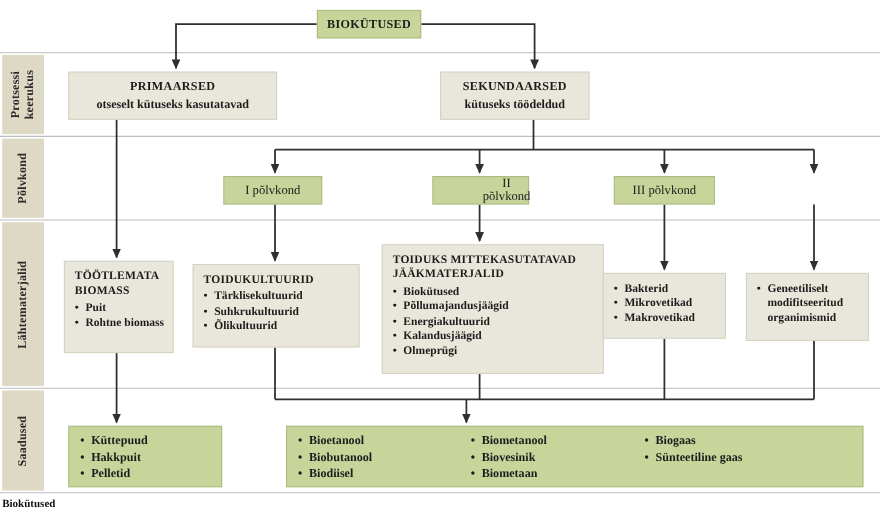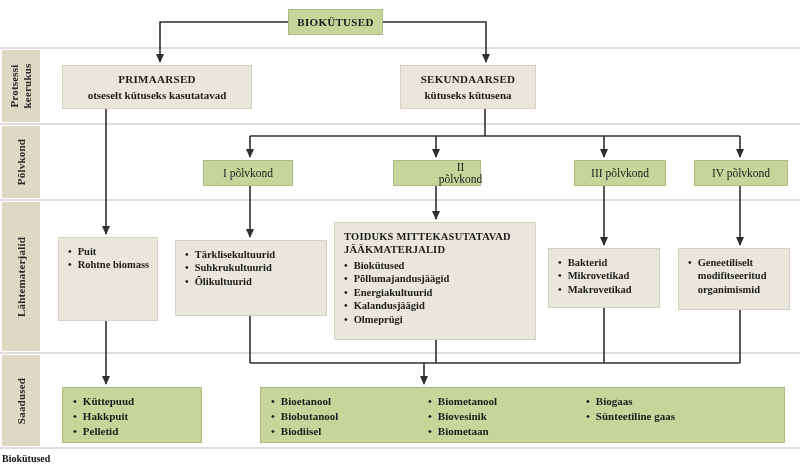--- a/index.html
+++ b/index.html
@@ -97,57 +97,58 @@
   </div>
 
   <div class="box green center hd" style="left:288px;top:9px;width:95px;height:26px;">BIOKÜTUSED</div>
 
   <div class="box beige proc" style="left:62px;top:65px;width:190px;height:44px;">
     <div class="t">PRIMAARSED</div>
     <div class="s">otseselt kütuseks kasutatavad</div>
   </div>
   <div class="box beige proc" style="left:400px;top:65px;width:136px;height:44px;">
     <div class="t">SEKUNDAARSED</div>
-    <div class="s">kütuseks kütusena</div>
+    <div class="s">kütuseks töödeldud</div>
   </div>
 
   <div class="box green center gen" style="left:203px;top:160px;width:90px;height:26px;">I põlvkond</div>
   <div class="box green center gen" style="left:393px;top:160px;width:88px;height:26px;padding-left:47px;">II põlvkond</div>
-  <div class="box green center gen" style="left:558px;top:160px;width:92px;height:26px;margin-left:16px;">III põlvkond</div>
-  <div class="box green center gen" style="left:694px;top:160px;width:94px;height:26px;">IV põlvkond</div>
+  <div class="box green center gen" style="left:558px;top:160px;width:92px;height:26px;">III põlvkond</div>
 
   <div class="box beige mat" style="left:58px;top:237px;width:100px;height:84px;">
+    <div class="t">TÖÖTLEMATA BIOMASS</div>
     <div>
         <div class="bi">
           <span class="dot">•</span>
           <span>Puit</span>
         </div>
         <div class="bi">
           <span class="dot">•</span>
           <span>Rohtne biomass</span>
         </div>
       </div>
   </div>
   <div class="box beige mat" style="left:175px;top:240px;width:152px;height:76px;">
+    <div class="t">TOIDUKULTUURID</div>
     <div>
         <div class="bi">
           <span class="dot">•</span>
           <span>Tärklisekultuurid</span>
         </div>
         <div class="bi">
           <span class="dot">•</span>
           <span>Suhkrukultuurid</span>
         </div>
         <div class="bi">
           <span class="dot">•</span>
           <span>Õlikultuurid</span>
         </div>
       </div>
   </div>
-  <div class="box beige mat" style="left:334px;top:222px;width:202px;height:118px;">
+  <div class="box beige mat" style="left:347px;top:222px;width:202px;height:118px;">
     <div class="t">TOIDUKS MITTEKASUTATAVAD JÄÄKMATERJALID</div>
     <div>
         <div class="bi">
           <span class="dot">•</span>
           <span>Biokütused</span>
         </div>
         <div class="bi">
           <span class="dot">•</span>
           <span>Põllumajandusjäägid</span>
         </div>

